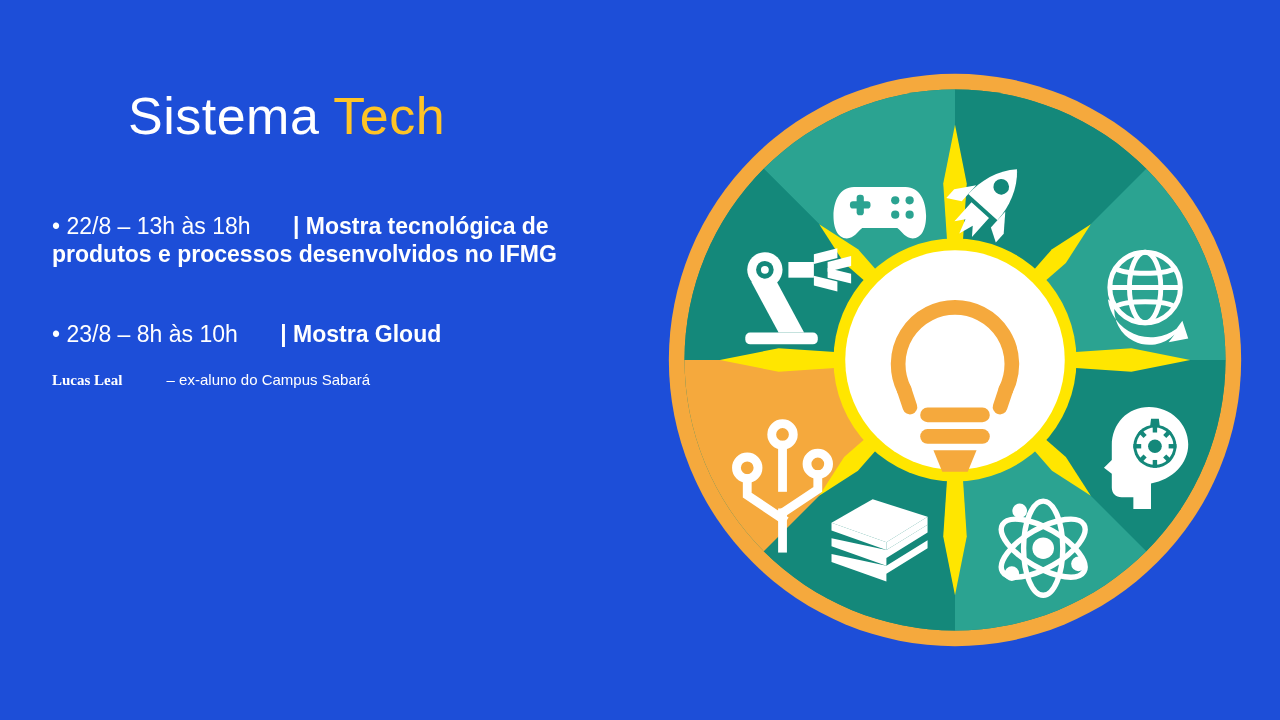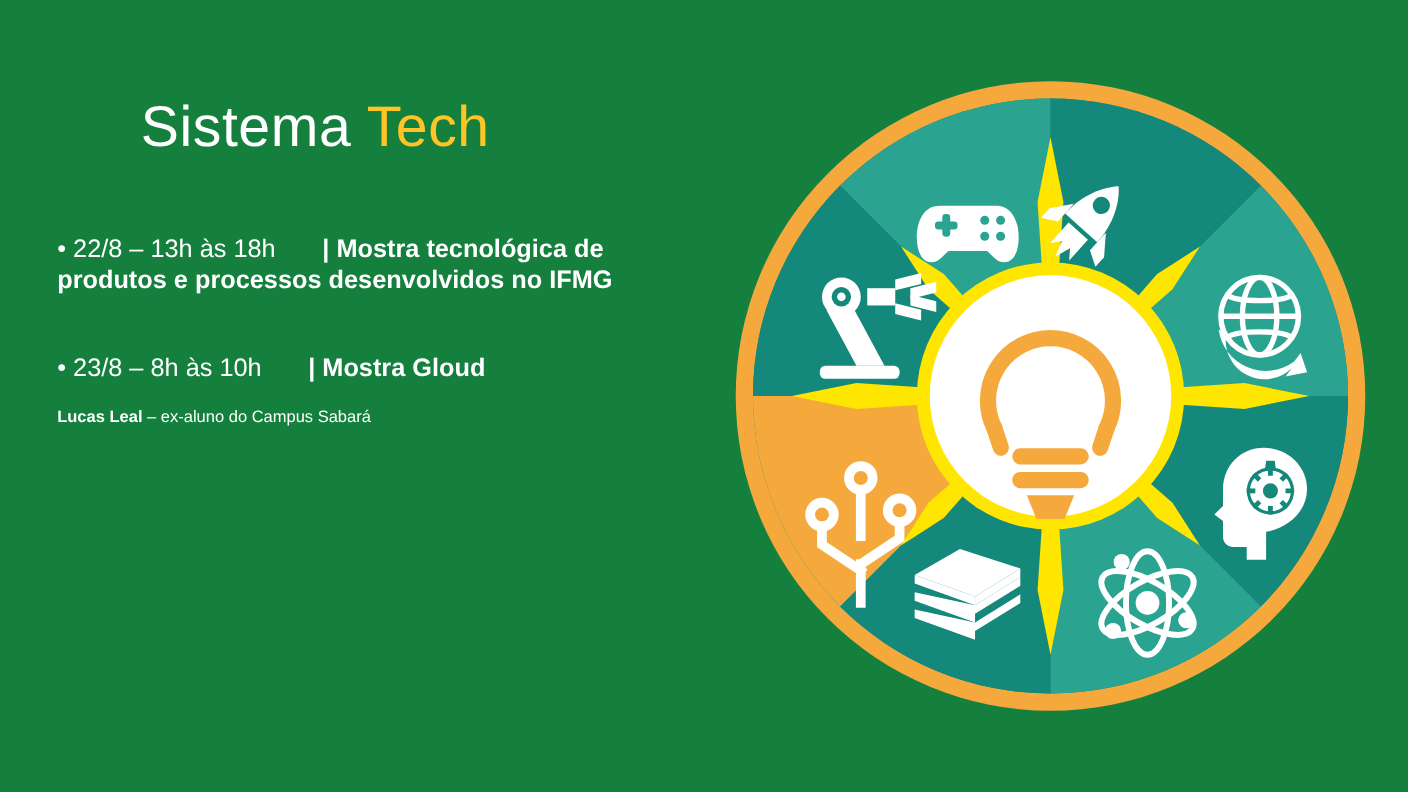--- a/index.html
+++ b/index.html
@@ -4,21 +4,21 @@
 <style>
   html, body {
     margin: 0;
     padding: 0;
     background: #3f3f3f;
   }
   #slide {
     position: relative;
     width: 1280px;
     height: 720px;
-    background: #15803d;
+    background: #1d4ed8;
     overflow: hidden;
     font-family: "Liberation Sans", sans-serif;
   }
 
   
   #title {
     position: absolute;
     left: 128px;
     top: 86px;
     font-size: 52px;
@@ -49,22 +49,22 @@
   .spacer-a { height: 52px; }
   .spacer-b { height: 14px; }
   .spacer-c { height: 46px; }
 
   .subline {
     font-size: 15px;
     line-height: 1.3;
     margin: 0;
     color: #ffffff;
   }
-  .subline .strong { font-weight: 700; }
-  .subline .reg { font-weight: 400; }
+  .subline .strong { font-weight: 700; font-family: Liberation Serif, serif; }
+  .subline .reg { font-weight: 400; padding-left: 40px; }
 
   .block-3 .indent { padding-left: 96px; }
 
   
   #wheel {
     position: absolute;
     left: 661px;
     top: 66px;
     width: 588px;
     height: 588px;

